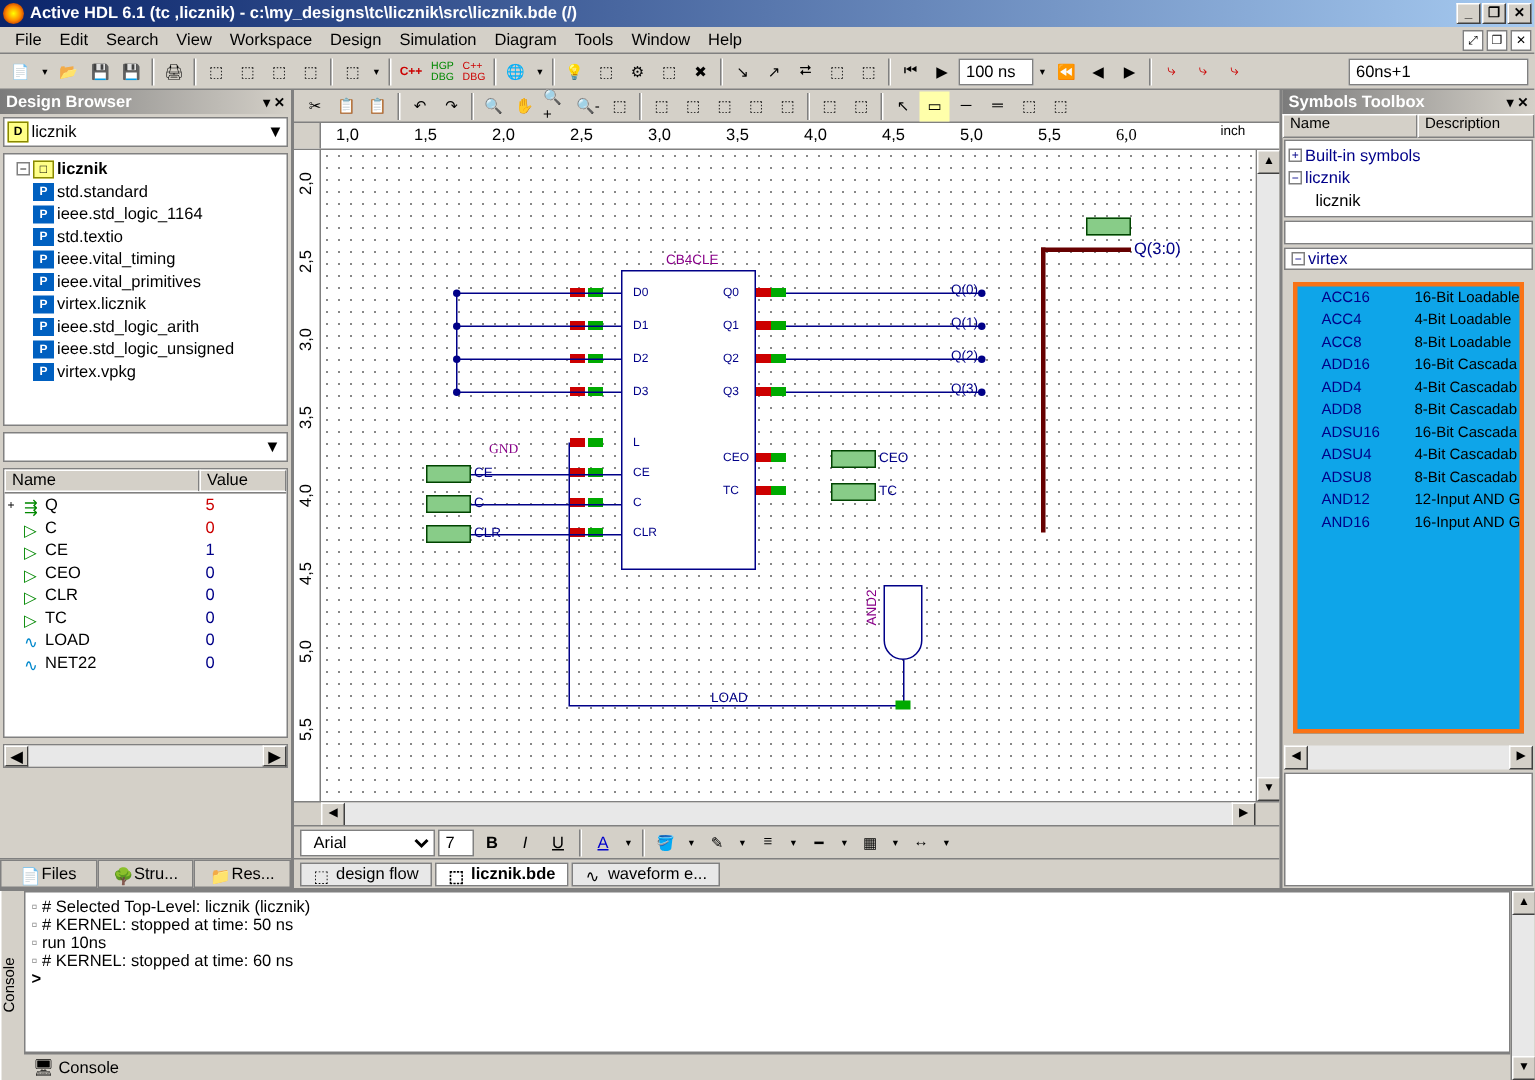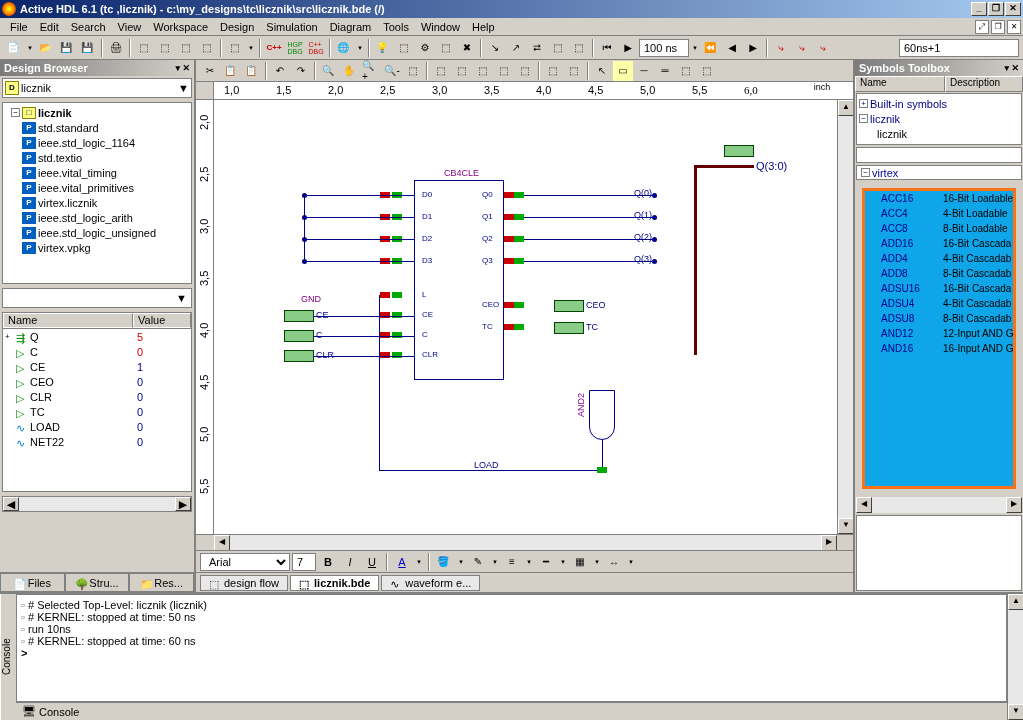--- a/index.html
+++ b/index.html
@@ -486,21 +486,21 @@
               <div class="pin-r" style="left: 290px; top: 224px;"></div>
               <div class="port-in" style="left: 70px; top: 210px;"></div>
               <div class="net-label" style="left: 102px; top: 210px;">CE</div>
               <div class="wire wire-h" style="left: 100px; top: 216px; width: 100px;"></div>
               <div class="port-in" style="left: 70px; top: 230px;"></div>
               <div class="net-label" style="left: 102px; top: 230px;">C</div>
               <div class="wire wire-h" style="left: 100px; top: 236px; width: 100px;"></div>
               <div class="port-in" style="left: 70px; top: 250px;"></div>
               <div class="net-label" style="left: 102px; top: 250px;">CLR</div>
               <div class="wire wire-h" style="left: 100px; top: 256px; width: 100px;"></div>
-              <div class="comp-label" style="left: 87px; top: 194px;">GND</div>
+              <div class="comp-label" style="left: 112px; top: 194px; font-family: Liberation Serif, serif;">GND</div>
               <div class="wire wire-h" style="left: 90px; top: 95px; width: 110px;"></div>
               <div class="junction" style="left: 88px; top: 93px;"></div>
               <div class="wire wire-h" style="left: 90px; top: 117px; width: 110px;"></div>
               <div class="junction" style="left: 88px; top: 115px;"></div>
               <div class="wire wire-h" style="left: 90px; top: 139px; width: 110px;"></div>
               <div class="junction" style="left: 88px; top: 137px;"></div>
               <div class="wire wire-h" style="left: 90px; top: 161px; width: 110px;"></div>
               <div class="junction" style="left: 88px; top: 159px;"></div>
               <div class="wire wire-v" style="left: 90px; top: 95px; height: 66px;"></div>
               <div class="wire wire-h" style="left: 310px; top: 95px; width: 130px;"></div>

